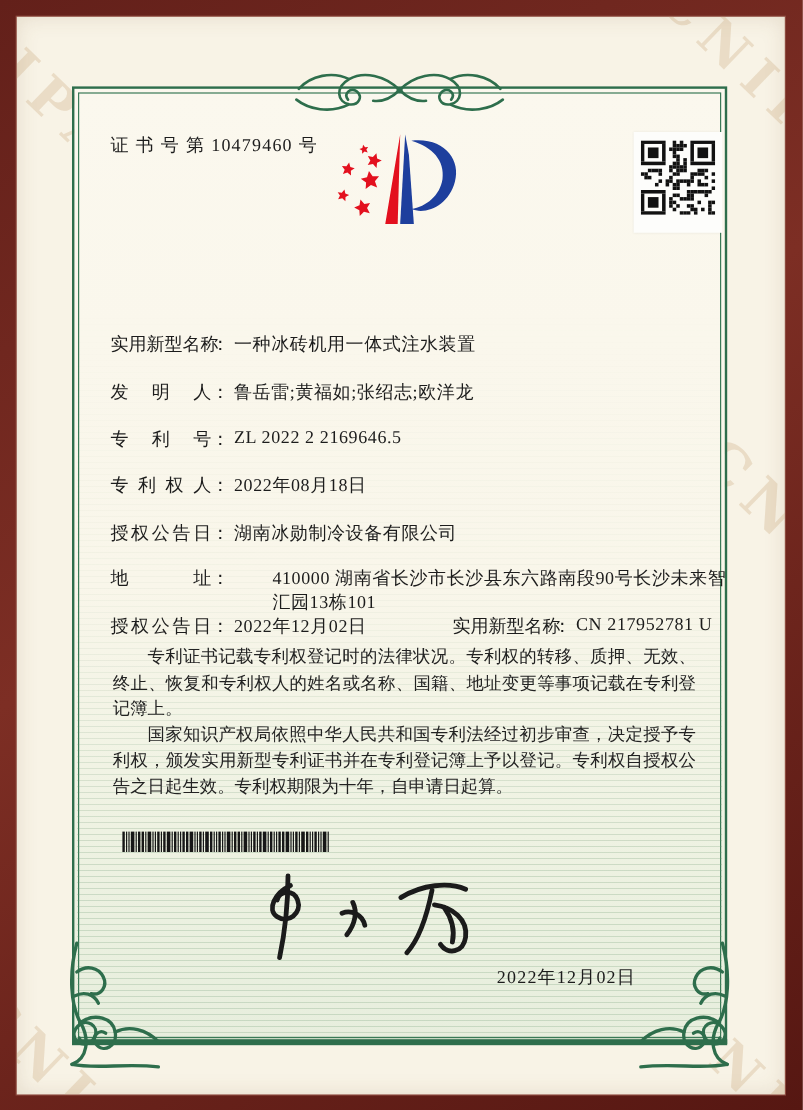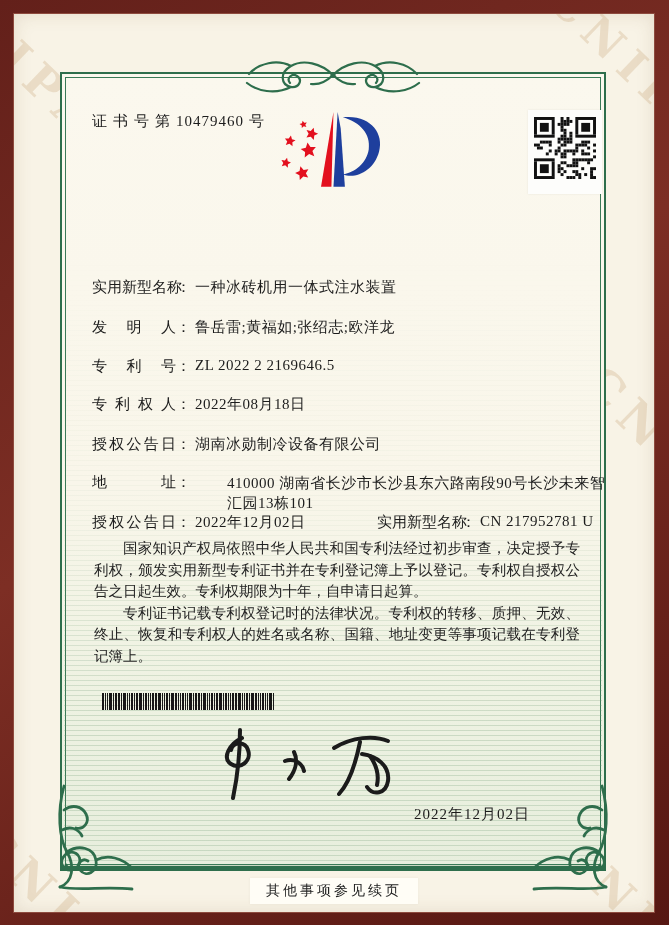--- a/index.html
+++ b/index.html
@@ -306,22 +306,22 @@
       </div>
       <div class="row" style="top:439px;">
         <span class="f-label">授权公告日</span><span class="f-colon">：</span><span class="f-value">2022年12月02日</span>
         <span class="pair2">
           <span class="f-label">实用新型名称</span><span class="f-colon">：</span><span class="f-value">CN 217952781 U</span>
         </span>
       </div>
     </div>
 
     <div class="paras">
+      <p class="para">专利证书记载专利权登记时的法律状况。专利权的转移、质押、无效、终止、恢复和专利权人的姓名或名称、国籍、地址变更等事项记载在专利登记簿上。</p>
       <p class="para">国家知识产权局依照中华人民共和国专利法经过初步审查，决定授予专利权，颁发实用新型专利证书并在专利登记簿上予以登记。专利权自授权公告之日起生效。专利权期限为十年，自申请日起算。</p>
-      <p class="para">专利证书记载专利权登记时的法律状况。专利权的转移、质押、无效、终止、恢复和专利权人的姓名或名称、国籍、地址变更等事项记载在专利登记簿上。</p>
     </div>
 
     <div class="barcode" id="barcode">
         <i style="width: 2px;"></i>
         <i style="width: 1px;"></i>
         <i style="width: 1px;"></i>
         <i style="width: 3px;"></i>
         <i style="width: 1px;"></i>
         <i style="width: 2px;"></i>
         <i style="width: 2px;"></i>
@@ -398,14 +398,13 @@
           <path d="M160,30 C175,32 188,42 186,57 C184,70 171,72 165,63"></path>
           <path d="M168,32 C175,42 177,52 175,61"></path>
         </g>
       </svg>
     </div>
 
     <div class="issue-date">2022年12月02日</div>
 
   </div>
 
-  <div class="cont-note">其他事项参见续页</div>
 </div>
 
 </body></html>

